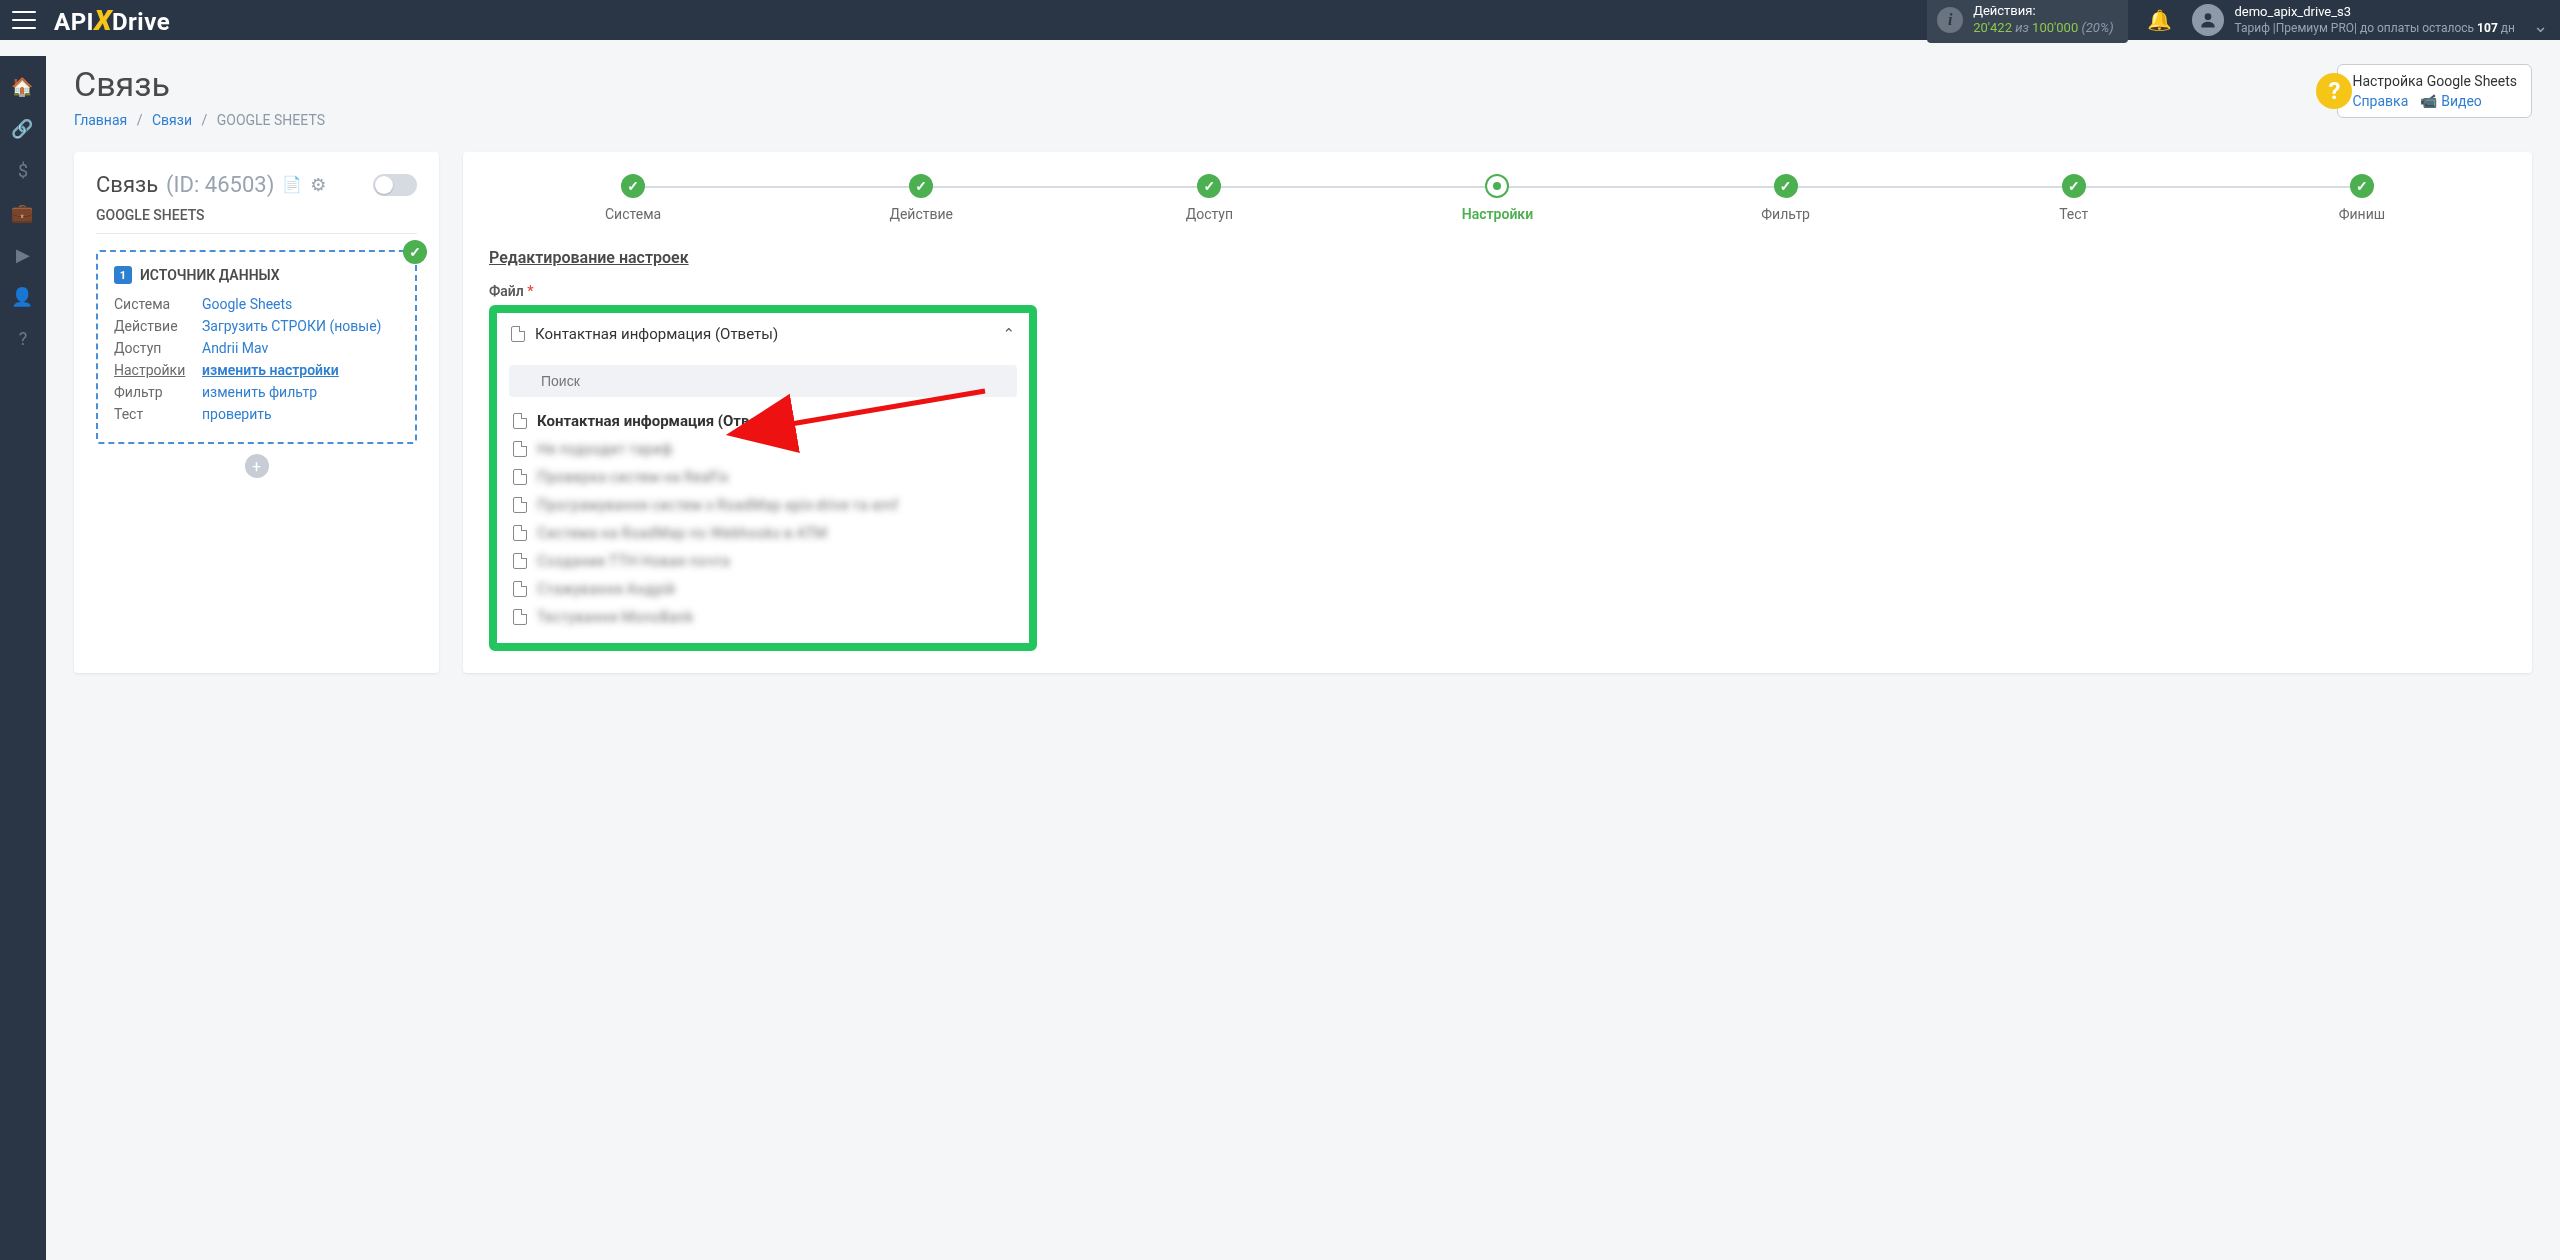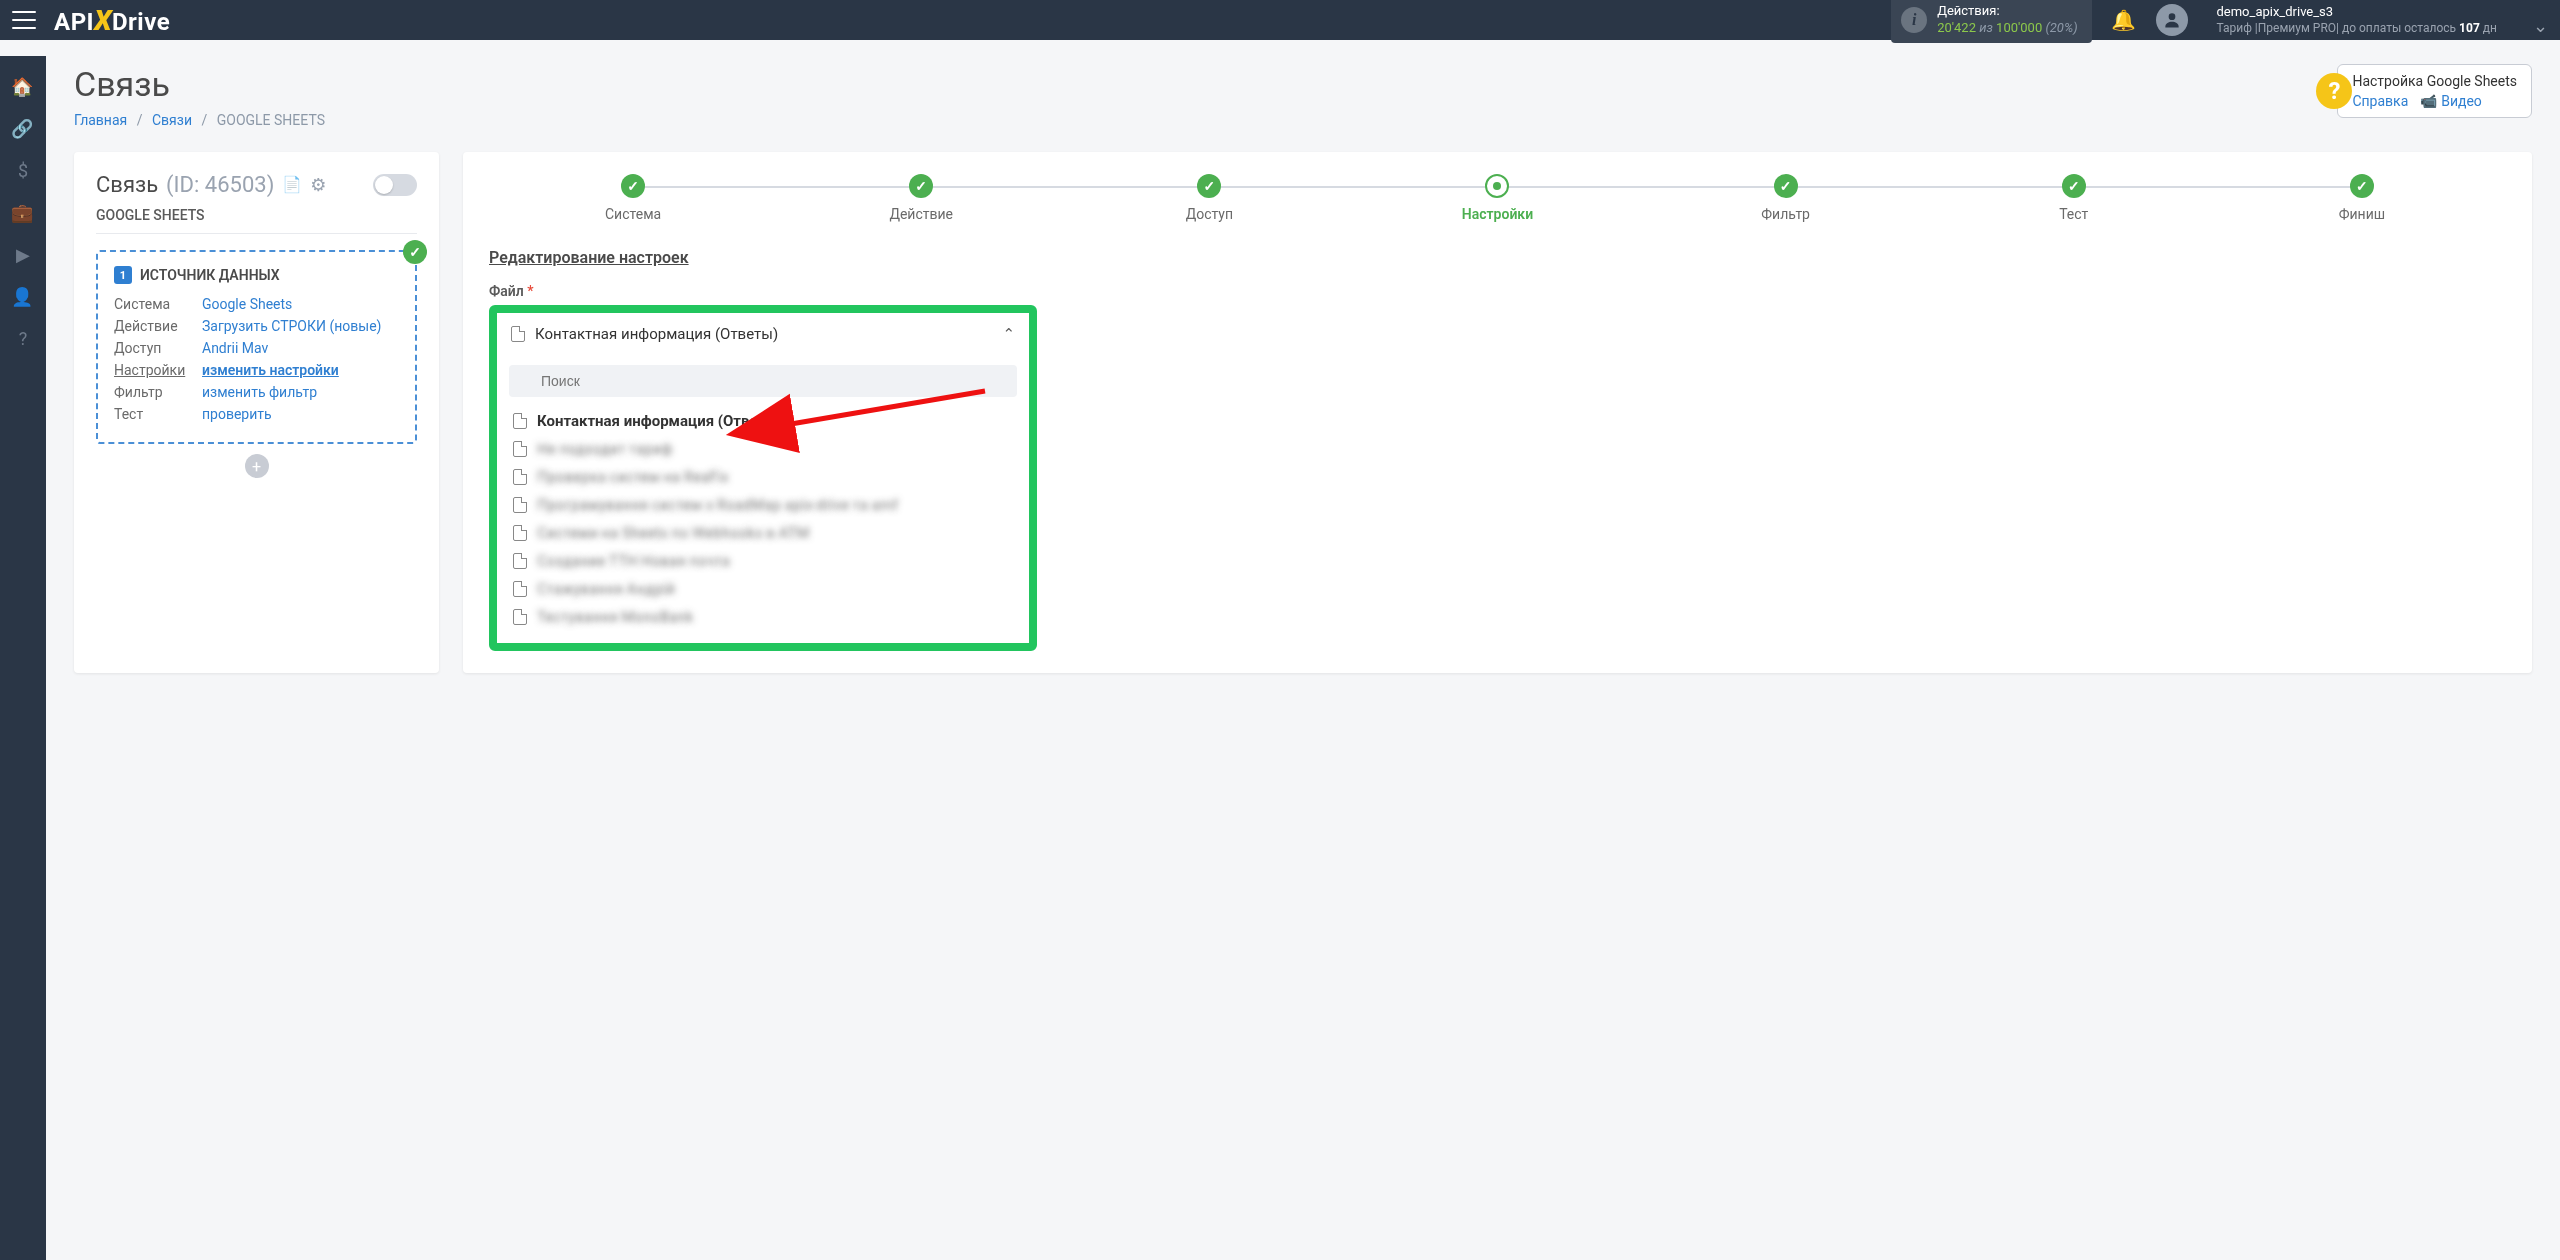--- a/index.html
+++ b/index.html
@@ -12,21 +12,21 @@
 .logo { font-size: 24px; font-weight: 700; letter-spacing: 0.5px; color: #fff; }
 .logo .x { color: #f5c518; font-size: 28px; font-style: italic; font-weight: 900; }
 .top-right { position: absolute; right: 12px; display: flex; align-items: center; gap: 20px; }
 .actions-box { background: #3a4554; border-radius: 4px; padding: 6px 14px 6px 10px; display: flex; align-items: center; gap: 10px; }
 .info-icon { width: 26px; height: 26px; border-radius: 50%; background: #6a7480; display: flex; align-items: center; justify-content: center; font-weight: bold; font-style: italic; font-family: Georgia, serif; color: #2a3646; }
 .actions-text { font-size: 13px; line-height: 1.3; }
 .actions-text .nums { color: #8cc84b; }
 .actions-text .total { color: #8cc84b; }
 .actions-text .pct { color: #8d99a8; font-style: italic; }
 .bell { font-size: 20px; color: #aab3c0; cursor: pointer; }
-.user-block { display: flex; align-items: flex-end; gap: 28px; }
+.user-block { display: flex; align-items: flex-end; gap: 10px; }
 .avatar { width: 32px; height: 32px; border-radius: 50%; background: #8d99a8; display: flex; align-items: center; justify-content: center; }
 .avatar svg { width: 20px; height: 20px; fill: #2a3646; }
 .user-info { font-size: 13px; line-height: 1.3; }
 .user-info .name { color: #fff; }
 .user-info .tariff { color: #9aa3b0; font-size: 12px; }
 .user-info .tariff b { color: #fff; }
 .chevron-user { color: #9aa3b0; font-size: 18px; margin-left: 8px; }
 
 
 .sidenav { position: fixed; left: 0; top: 56px; bottom: 0; width: 46px; background: #2a3646; display: flex; flex-direction: column; align-items: center; padding-top: 10px; gap: 2px; }
@@ -301,21 +301,21 @@
             <div class="dd-item blur">
                 <div class="file-ico"></div>
                 <span>Проверка систем на ReaFix</span>
               </div>
             <div class="dd-item blur">
                 <div class="file-ico"></div>
                 <span>Програмування систем з RoadMap apix-drive та amf</span>
               </div>
             <div class="dd-item blur">
                 <div class="file-ico"></div>
-                <span>Системи на Sheets по Webhooks в АТМ</span>
+                <span>Система на RoadMap по Webhooks в АТМ</span>
               </div>
             <div class="dd-item blur">
                 <div class="file-ico"></div>
                 <span>Создание ТТН Новая почта</span>
               </div>
             <div class="dd-item blur">
                 <div class="file-ico"></div>
                 <span>Стажування Андрій</span>
               </div>
             <div class="dd-item blur">

